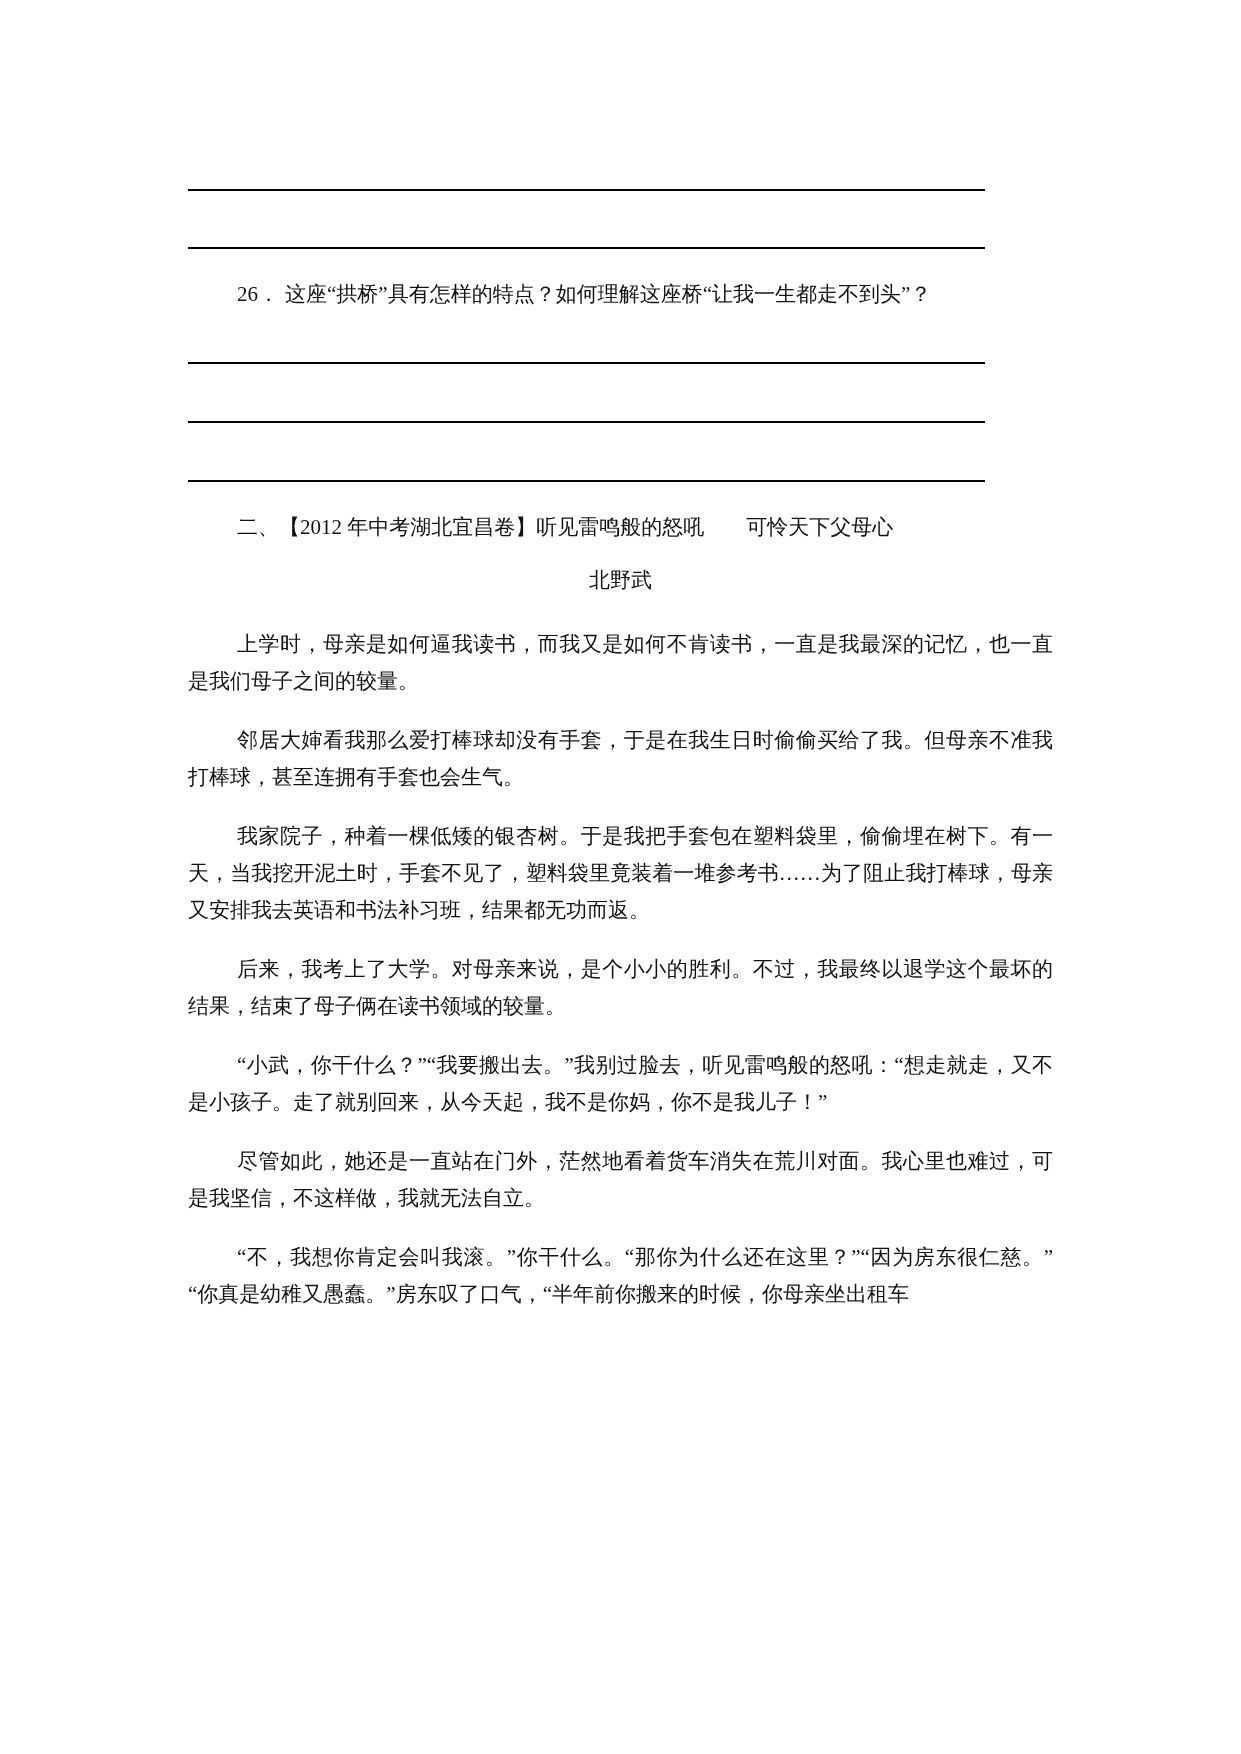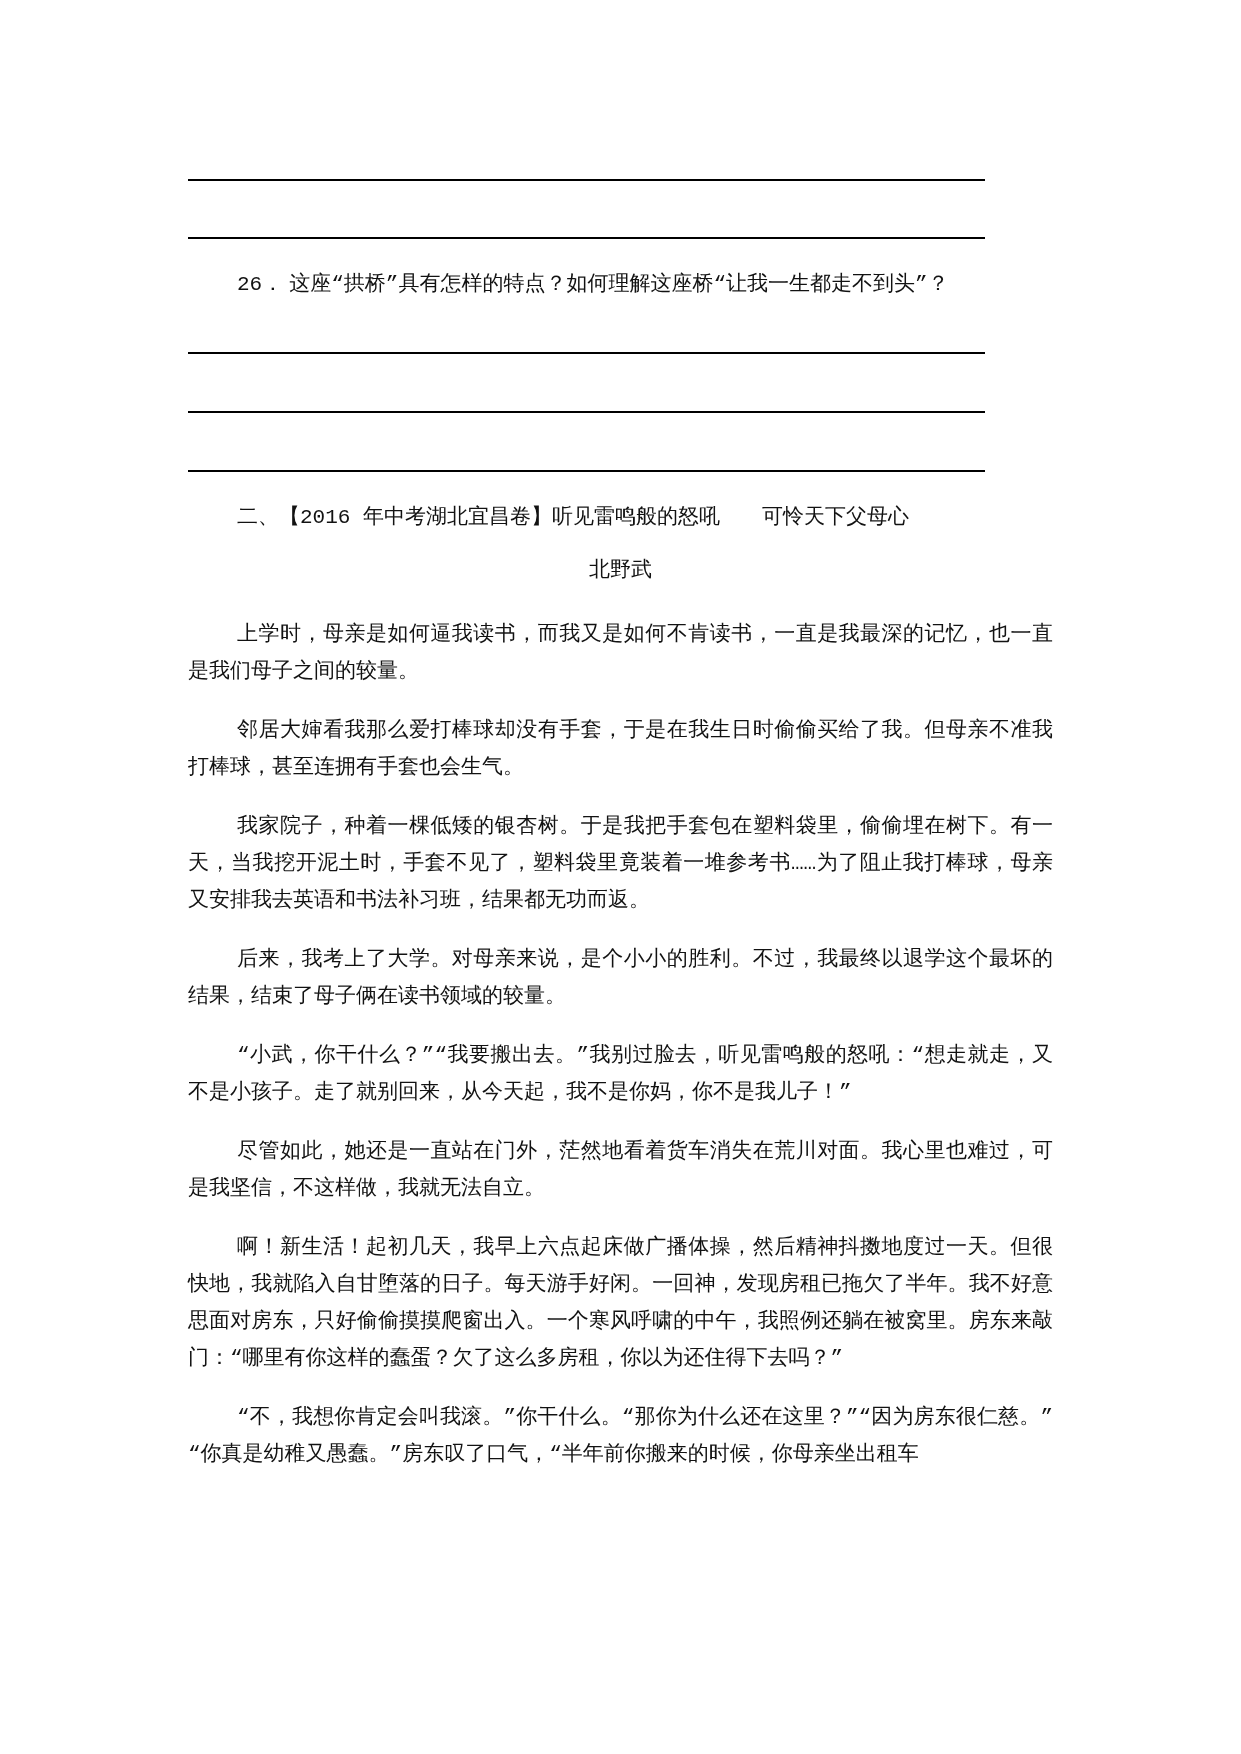--- a/index.html
+++ b/index.html
@@ -14,23 +14,22 @@
     background: #ffffff;
     overflow: hidden;
     font-family: "Liberation Serif", "DejaVu Serif", serif;
     color: #121212;
     font-size: 21px;
     line-height: 37px;
   }
   .content {
     position: absolute;
     left: 188px;
-    top: 2px;
+    top: 12px;
     width: 865px;
-    font-family: Liberation Mono, monospace;
   }
   .rule {
     width: 797px;
     height: 2px;
     background: #000000;
   }
   .rule-1 { margin-top: 177px; }
   .rule-2 { margin-top: 56px; }
   .rule-3 { margin-top: 49px; }
   .rule-4 { margin-top: 57px; }
@@ -67,29 +66,28 @@
 
     <div class="rule rule-1"></div>
     <div class="rule rule-2"></div>
 
     <p class="question"><span class="q-num">26．</span><span>这座“拱桥”具有怎样的特点？如何理解这座桥“让我一生都走不到头”？</span></p>
 
     <div class="rule rule-3"></div>
     <div class="rule rule-4"></div>
     <div class="rule rule-5"></div>
 
-    <p class="heading"><span>二、</span><span>【2016 年中考湖北宜昌卷】</span><span>听见雷鸣般的怒吼　　可怜天下父母心</span></p>
+    <p class="heading"><span>二、</span><span>【2012 年中考湖北宜昌卷】</span><span>听见雷鸣般的怒吼　　可怜天下父母心</span></p>
 
     <p class="author">北野武</p>
 
     <div class="essay">
       <p>上学时，母亲是如何逼我读书，而我又是如何不肯读书，一直是我最深的记忆，也一直是我们母子之间的较量。</p>
       <p>邻居大婶看我那么爱打棒球却没有手套，于是在我生日时偷偷买给了我。但母亲不准我打棒球，甚至连拥有手套也会生气。</p>
       <p>我家院子，种着一棵低矮的银杏树。于是我把手套包在塑料袋里，偷偷埋在树下。有一天，当我挖开泥土时，手套不见了，塑料袋里竟装着一堆参考书……为了阻止我打棒球，母亲又安排我去英语和书法补习班，结果都无功而返。</p>
       <p>后来，我考上了大学。对母亲来说，是个小小的胜利。不过，我最终以退学这个最坏的结果，结束了母子俩在读书领域的较量。</p>
       <p>“小武，你干什么？”“我要搬出去。”我别过脸去，听见雷鸣般的怒吼：“想走就走，又不是小孩子。走了就别回来，从今天起，我不是你妈，你不是我儿子！”</p>
       <p>尽管如此，她还是一直站在门外，茫然地看着货车消失在荒川对面。我心里也难过，可是我坚信，不这样做，我就无法自立。</p>
-      <p>啊！新生活！起初几天，我早上六点起床做广播体操，然后精神抖擞地度过一天。但很快地，我就陷入自甘堕落的日子。每天游手好闲。一回神，发现房租已拖欠了半年。我不好意思面对房东，只好偷偷摸摸爬窗出入。一个寒风呼啸的中午，我照例还躺在被窝里。房东来敲门：“哪里有你这样的蠢蛋？欠了这么多房租，你以为还住得下去吗？”</p>
       <p>“不，我想你肯定会叫我滚。”你干什么。“那你为什么还在这里？”“因为房东很仁慈。”“你真是幼稚又愚蠢。”房东叹了口气，“半年前你搬来的时候，你母亲坐出租车</p>
     </div>
 
   </div>
 </div>
 
 </body></html>

